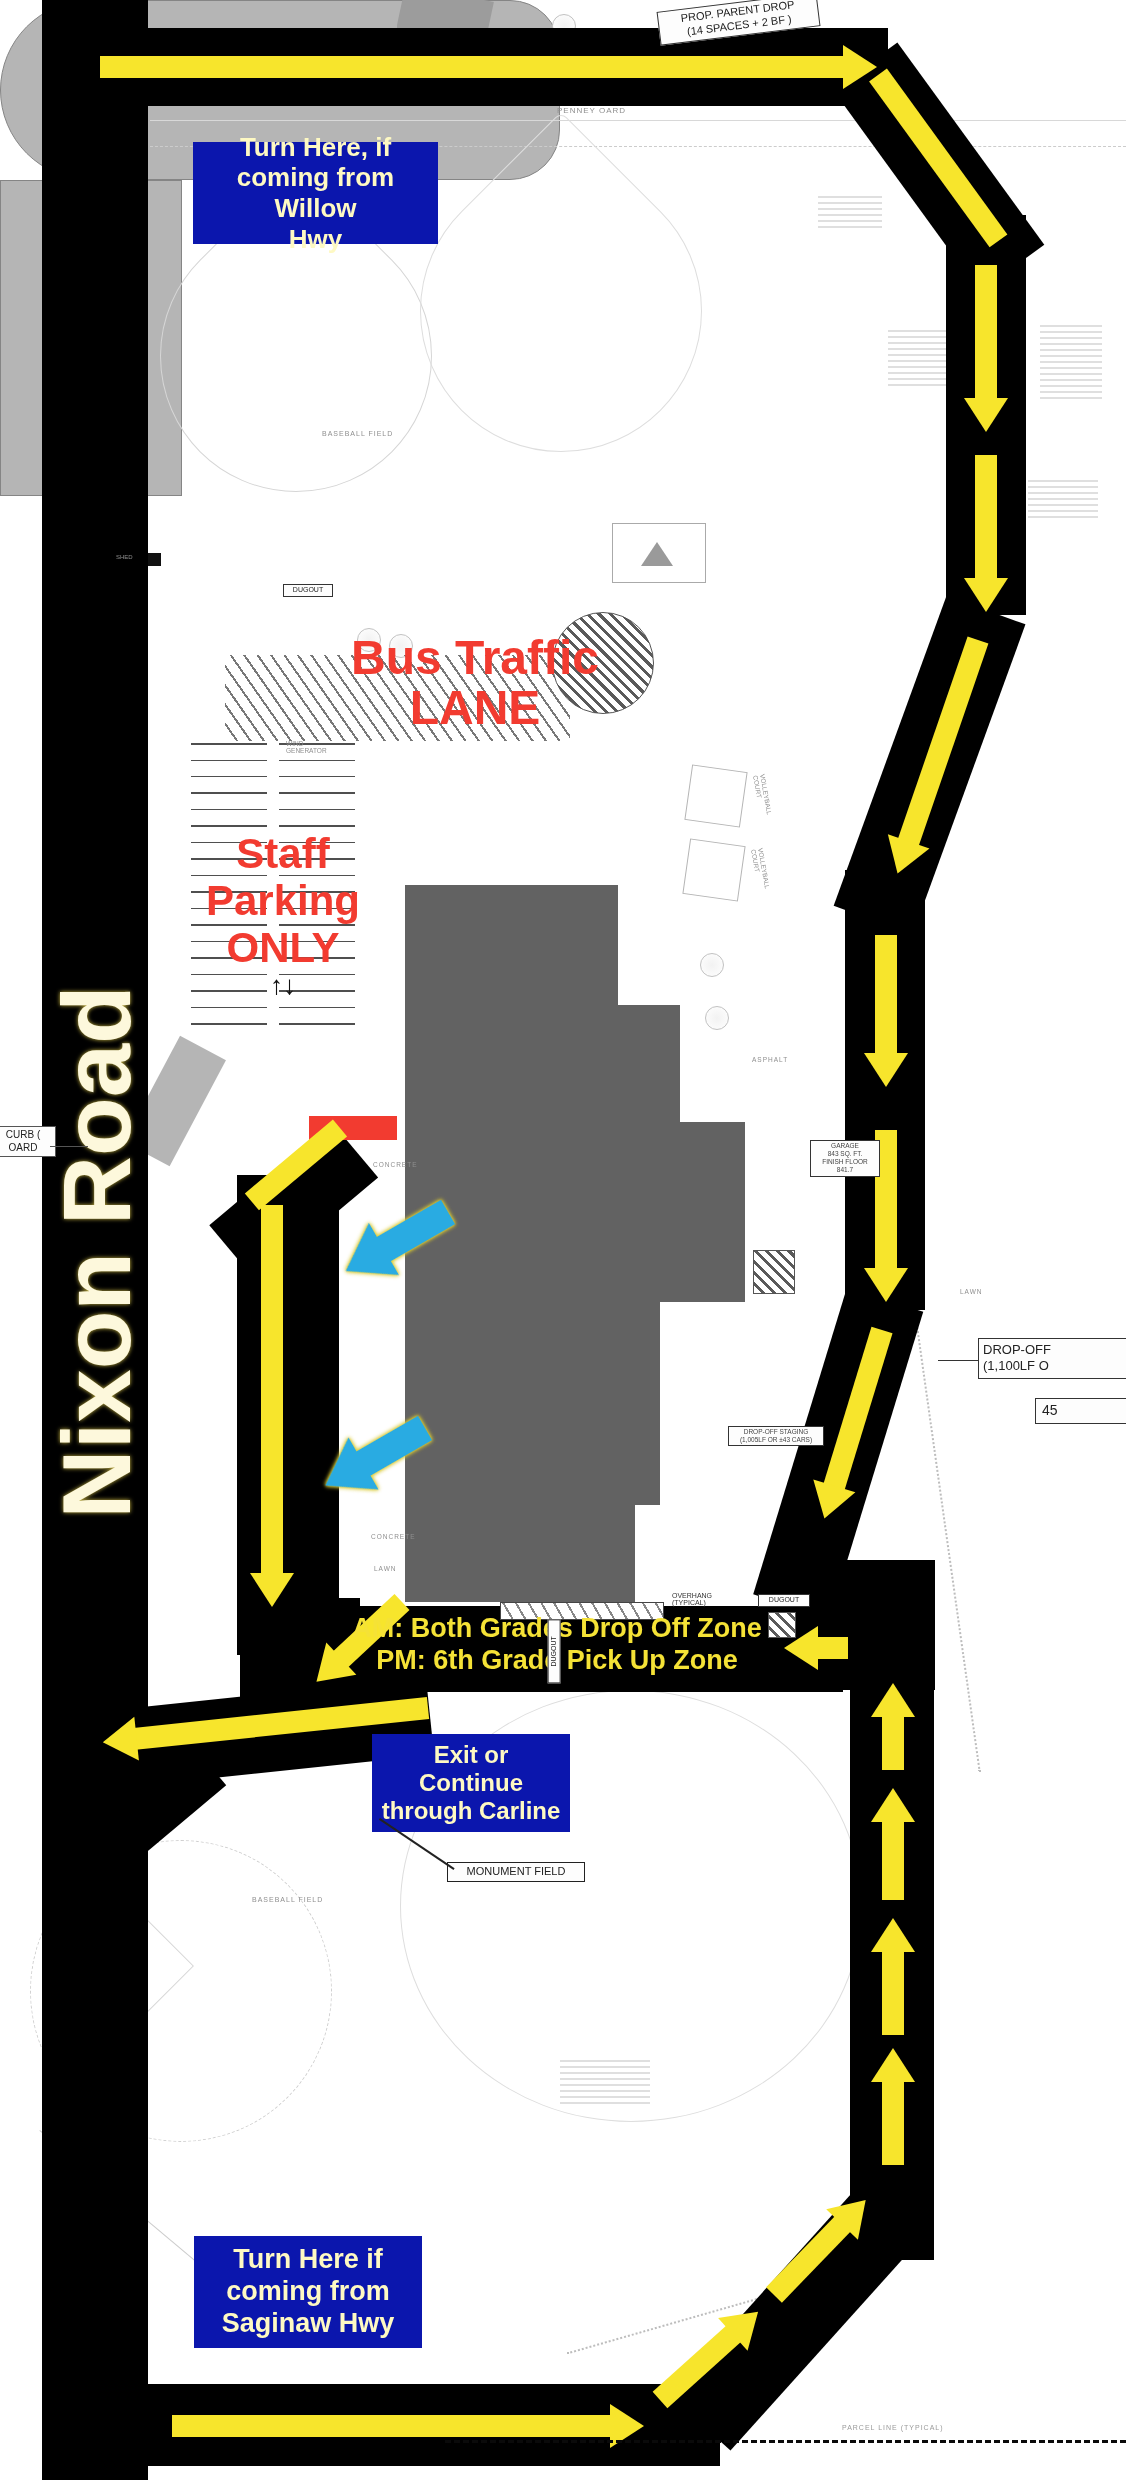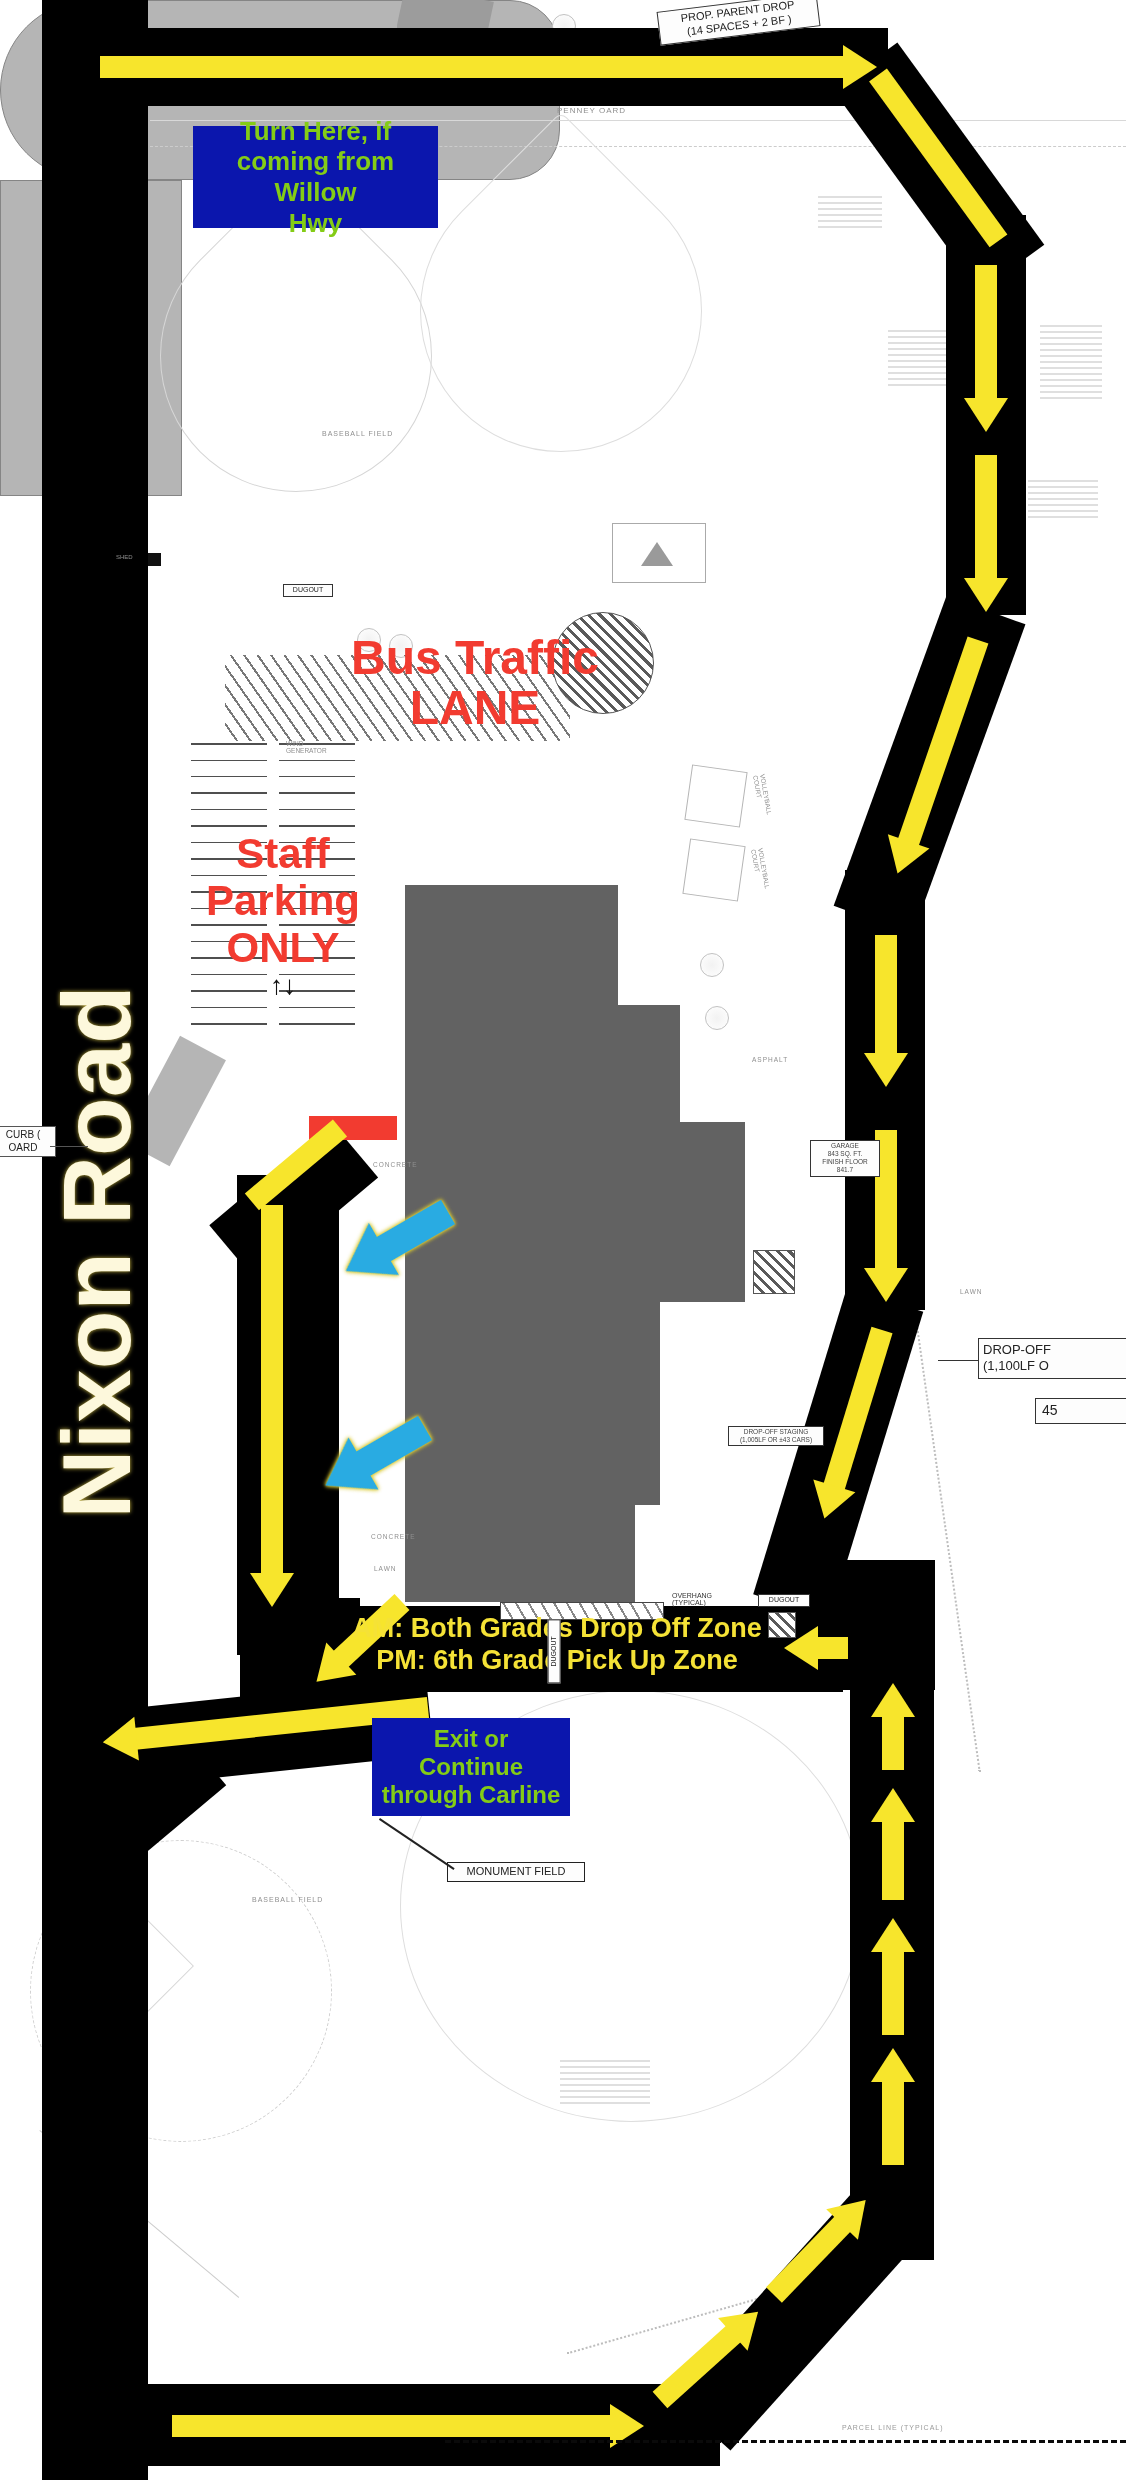--- a/index.html
+++ b/index.html
@@ -15,23 +15,23 @@
   .yarrow .head{position:absolute;right:-2px;top:0;width:0;height:0;
     border-left:34px solid #f7e52c;border-top:22px solid transparent;border-bottom:22px solid transparent;}
   .yarrow.noh .shaft{right:0;}
   
   .carrow{position:absolute;height:60px;transform-origin:0 50%;
     filter:drop-shadow(0 0 2px #e8d73c) drop-shadow(0 0 1px #c8b820);}
   .carrow .shaft{position:absolute;left:0;right:36px;top:16px;bottom:16px;background:#29abe2;}
   .carrow .head{position:absolute;right:0;top:0;width:0;height:0;
     border-left:44px solid #29abe2;border-top:30px solid transparent;border-bottom:30px solid transparent;}
   
-  .bluebox{position:absolute;background:#0b16ad;color:#84cc16;font-weight:bold;
+  .bluebox{position:absolute;background:#0b16ad;color:#fef9c3;font-weight:bold;
     display:flex;align-items:center;justify-content:center;text-align:center;
-    white-space:pre-line;line-height:1.18;}
+    white-space:pre-line;line-height:1.18;margin-top:16px;}
   
   .redtxt{position:absolute;color:#f23b30;font-weight:bold;text-align:center;
     white-space:pre-line;line-height:1.05;}
   
   .yeltxt{position:absolute;color:#f5e236;font-weight:bold;text-align:center;
     white-space:pre-line;line-height:1.2;}
   
   .plab{position:absolute;color:#8f8f8f;font-size:7px;letter-spacing:1px;white-space:pre-line;}
   .pbox{position:absolute;background:#fdfdfd;border:1.5px solid #333;color:#222;
     white-space:pre-line;text-align:center;line-height:1.25;}
@@ -202,20 +202,23 @@
     </div>
 
   <div class="nixon">Nixon Road</div>
 
   <div class="bluebox ml" style="left:193px;top:126px;width:245px;height:102px;font-size:26px;">Turn Here, if
 coming from Willow
 Hwy</div>
   <div class="bluebox ml" style="left:372px;top:1718px;width:198px;height:98px;font-size:24px;">Exit or
 Continue
 through Carline</div>
+  <div class="bluebox ml" style="left:194px;top:2220px;width:228px;height:112px;font-size:27px;">Turn Here if
+coming from
+Saginaw Hwy</div>
 
   <div class="redtxt ml" style="left:295px;top:633px;width:360px;font-size:48px;">Bus Traffic
 LANE</div>
   <div class="redtxt ml" style="left:168px;top:830px;width:230px;font-size:42px;line-height:1.12;">Staff
 Parking
 ONLY</div>
 
   <div class="yeltxt ml" style="left:322px;top:1612px;width:470px;font-size:27px;">AM: Both Grades Drop Off Zone
 PM: 6th Grade Pick Up Zone</div>
 

